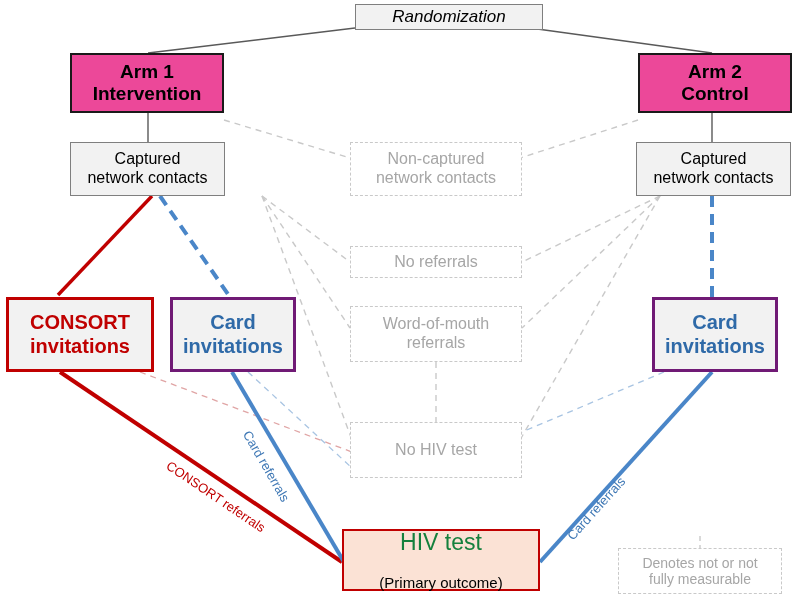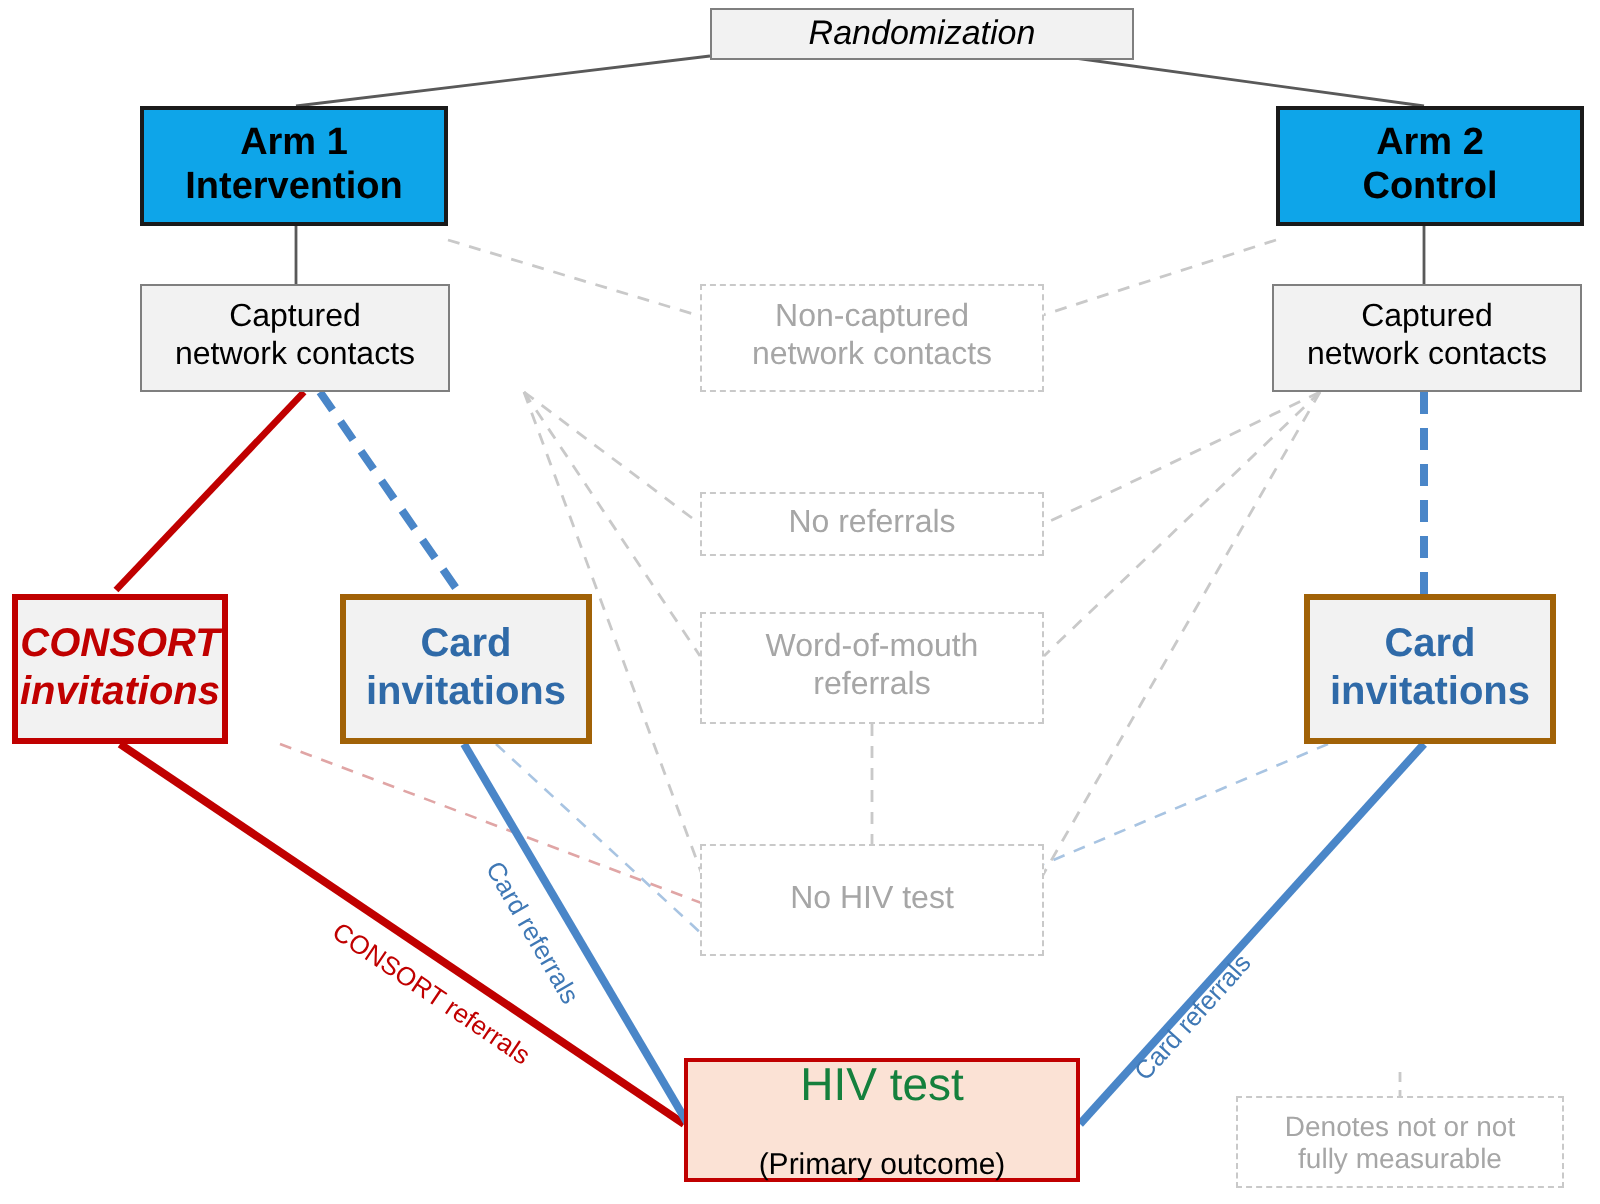--- a/index.html
+++ b/index.html
@@ -31,21 +31,21 @@
     box-sizing: border-box;
     display: flex;
     flex-direction: column;
     align-items: center;
     justify-content: center;
     text-align: center;
     line-height: 1.16;
   }
   
   .n-solid {
-    background: #0ea5e9;
+    background: #ec4899;
     border: 2px solid #1a1a1a;
     color: #000000;
     font-weight: bold;
   }
   .n-plain {
     background: #f2f2f2;
     border: 1px solid #7f7f7f;
     color: #000000;
     font-weight: normal;
   }
@@ -57,21 +57,21 @@
     text-align: center;
   }
   .n-red {
     background: #f2f2f2;
     border: 3px solid #c00000;
     color: #c00000;
     font-weight: bold;
   }
   .n-blue {
     background: #f2f2f2;
-    border: 3px solid #a16207;
+    border: 3px solid #701a75;
     color: #2f6aa8;
     font-weight: bold;
   }
   .n-outcome {
     background: #fbe2d5;
     border: 2.5px solid #c00000;
     color: #000000;
   }
   .n-outcome .t1 { font-weight: normal; font-size: 23px; color:#15803d; }
   .n-outcome .t2 { font-weight: normal; font-size: 15px; color:#000; margin-top:18px;}
@@ -126,21 +126,21 @@
 
     <path d="M 664 372 L 522 432" stroke="#a8c4e2" stroke-width="1.3" fill="none" stroke-dasharray="6 5"></path>
 
     <path d="M 60 372 L 342 562" stroke="#c00000" stroke-width="4" fill="none"></path>
 
     <path d="M 232 372 L 344 562" stroke="#4a86c8" stroke-width="4" fill="none"></path>
 
     <path d="M 712 372 L 540 562" stroke="#4a86c8" stroke-width="4" fill="none"></path>
   </svg>
 
-  <div class="node n-plain italic" style="left:355px; top:4px; width:212px; height:26px; font-size:17px;">
+  <div class="node n-plain italic" style="left:355px; top:4px; width:188px; height:26px; font-size:17px;">
     <span>Randomization</span>
   </div>
 
   <div class="node n-solid" style="left:70px; top:53px; width:154px; height:60px; font-size:19px;">
     <span>Arm 1</span>
     <span>Intervention</span>
   </div>
 
   <div class="node n-solid" style="left:638px; top:53px; width:154px; height:60px; font-size:19px;">
     <span>Arm 2</span>
@@ -168,21 +168,21 @@
   </div>
 
   <div class="node n-ghost" style="left:350px; top:246px; width:172px; height:32px; font-size:16px;">
     <span>No referrals</span>
   </div>
 
   <div class="node n-ghost" style="left:350px; top:422px; width:172px; height:56px; font-size:16px;">
     <span>No HIV test</span>
   </div>
 
-  <div class="node n-red" style="left:6px; top:297px; width:108px; height:75px; font-size:20px;font-style:italic;">
+  <div class="node n-red" style="left:6px; top:297px; width:148px; height:75px; font-size:20px;">
     <span>CONSORT</span>
     <span>invitations</span>
   </div>
 
   <div class="node n-blue" style="left:170px; top:297px; width:126px; height:75px; font-size:20px;">
     <span>Card</span>
     <span>invitations</span>
   </div>
 
   <div class="node n-blue" style="left:652px; top:297px; width:126px; height:75px; font-size:20px;">

